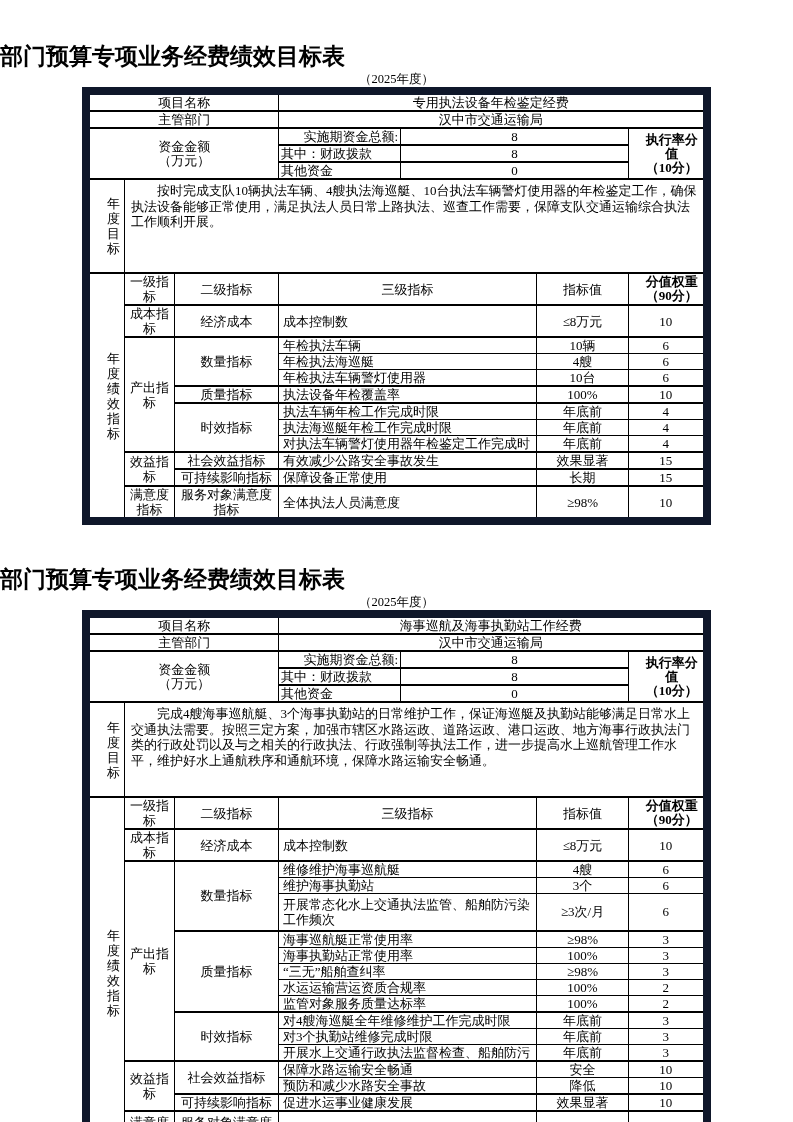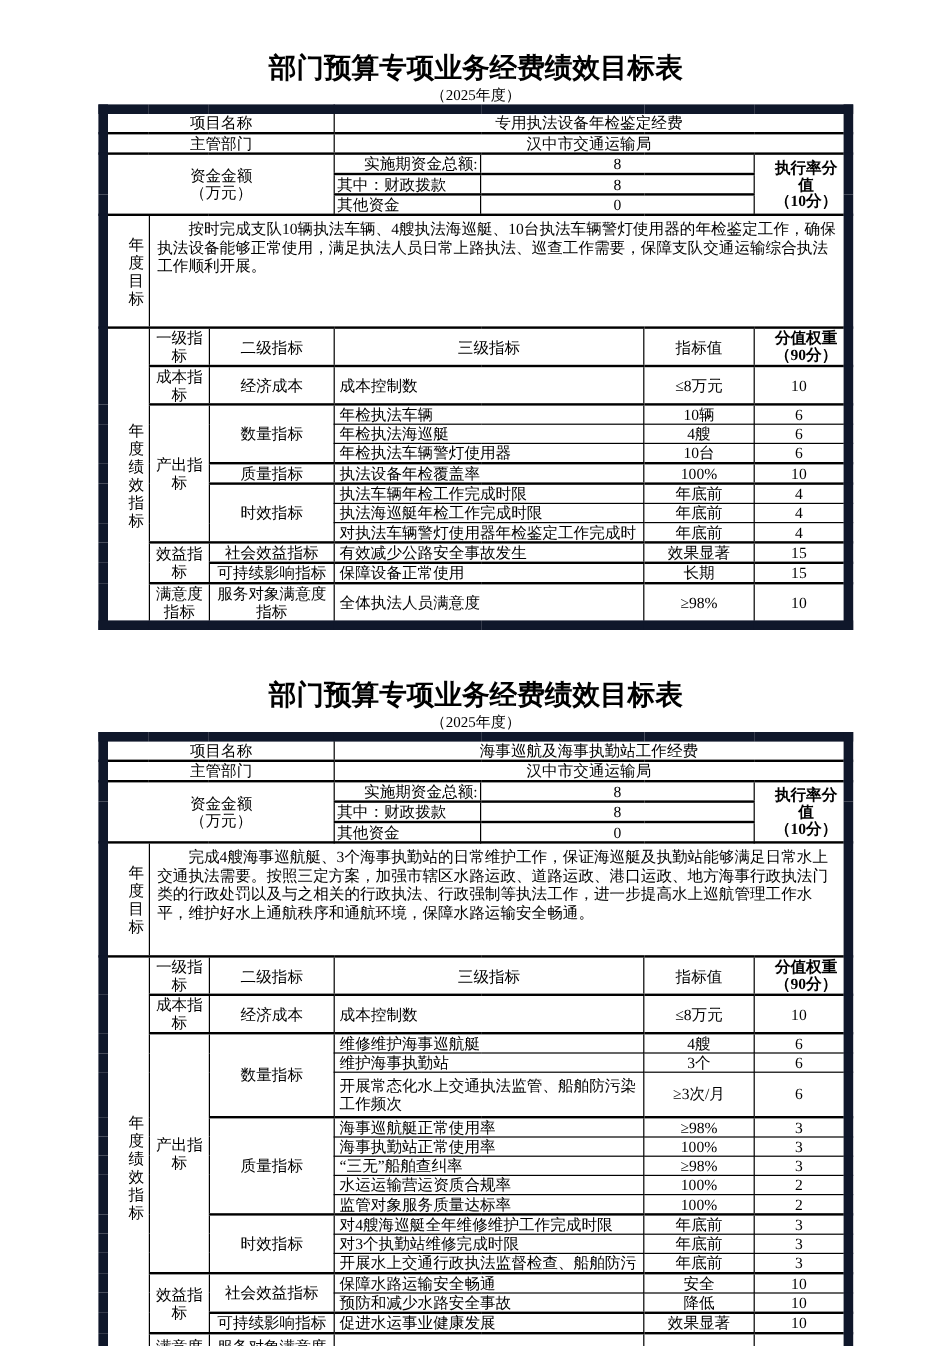--- a/index.html
+++ b/index.html
@@ -1,18 +1,18 @@
 <!DOCTYPE html>
 <html><head>
 <meta charset="utf-8">
 <style>
   html,body{margin:0;padding:0;background:#ffffff;}
   body{width:793px;height:1122px;color:#000;font-family:"Liberation Serif","DejaVu Serif",serif;}
   .sheet{position:relative;width:793px;height:1122px;background:#fff;overflow:hidden;}
-  .doc-title{text-align:center;font-size:23px;font-weight:bold;line-height:30px;margin:0;}
+  .doc-title{font-size:23px;font-weight:bold;line-height:30px;margin:0;}
   .sec1 .doc-title{padding-top:42px;}
   .sec2 .doc-title{padding-top:40px;}
   .doc-subtitle{text-align:center;font-size:12.5px;line-height:14px;margin:0 0 1px 0;}
   table.budget{border-collapse:collapse;table-layout:fixed;width:620px;margin:0 auto;border:8px solid #0f172a;}
   td{border:1px solid #000;font-size:13px;line-height:15px;padding:0 2px;text-align:center;vertical-align:middle;overflow:hidden;word-break:break-all;}
   .bt2{border-top:2px solid #000;}
   .bold{font-weight:bold;padding-left:14px;}
   .lft{text-align:right;}
   .rgt{text-align:left;}
   .c2pad{padding:0 5px;}

